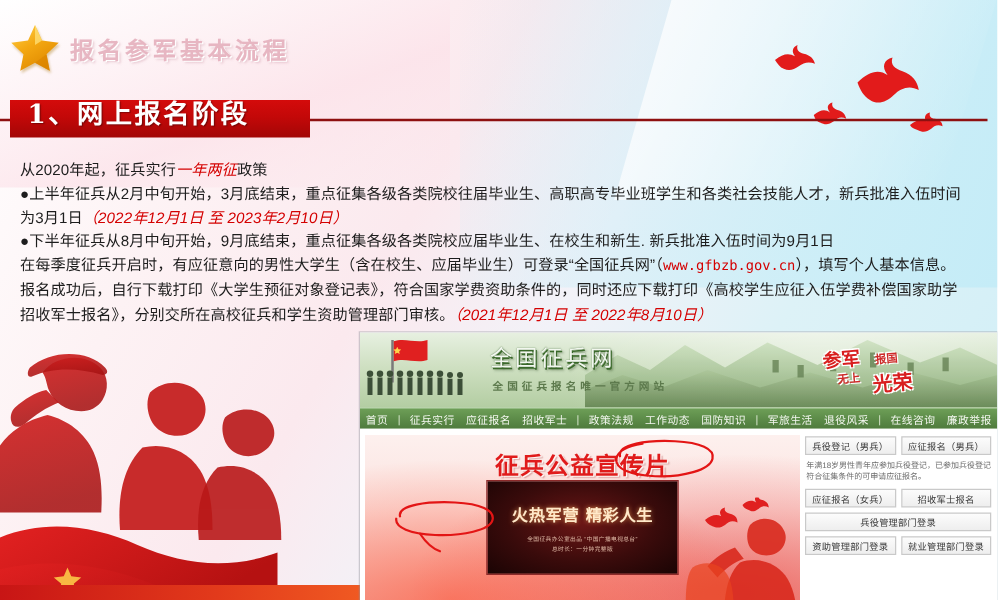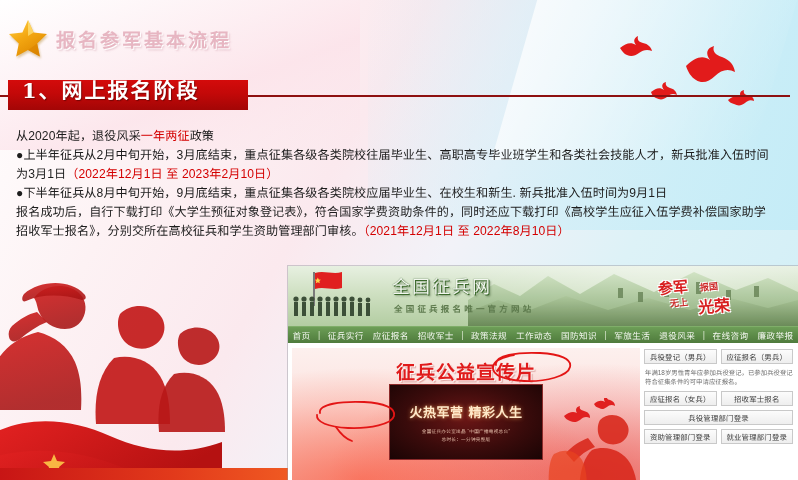--- a/index.html
+++ b/index.html
@@ -68,21 +68,21 @@
   }
 
   
   .body-text {
     position: absolute; left: 16px; top: 127px; width: 772px;
     font-size: 12.1px; line-height: 18.6px; color: #1d1d1d;
     letter-spacing: .1px;
     white-space: nowrap;
   }
   .body-text p { margin: 0 0 0.5px 0; }
-  .hl-red { color: #d40000; }
+  .hl-red { color: #d40000; font-style: italic; }
   .url { color: #d40000; font-family: "DejaVu Sans Mono", "Liberation Mono", monospace; font-size: 11px; letter-spacing: 0; }
 
   
   .art-left { position: absolute; left: -6px; top: 262px; width: 300px; height: 218px; overflow: hidden; }
   .art-left svg { display: block; }
 
   
   .doves { position: absolute; right: 0; top: 0; width: 250px; height: 130px; pointer-events: none; }
 
   
@@ -251,24 +251,25 @@
   </div>
 
   <div class="sec-row">
     <div class="sec-line"></div>
     <div class="sec-bar">
       <span class="sec-bar-text">1、网上报名阶段</span>
     </div>
   </div>
 
   <div class="body-text">
-    <p><span>从2020年起，退役风采</span><span class="hl-red">一年两征</span><span>政策</span></p>
+    <p><span>从2020年起，征兵实行</span><span class="hl-red">一年两征</span><span>政策</span></p>
     <p>●上半年征兵从2月中旬开始，3月底结束，重点征集各级各类院校往届毕业生、高职高专毕业班学生和各类社会技能人才，新兵批准入伍时间</p>
     <p><span>为3月1日</span><span class="hl-red">（2022年12月1日 至 2023年2月10日）</span></p>
     <p>●下半年征兵从8月中旬开始，9月底结束，重点征集各级各类院校应届毕业生、在校生和新生. 新兵批准入伍时间为9月1日</p>
+    <p><span>在每季度征兵开启时，有应征意向的男性大学生（含在校生、应届毕业生）可登录“全国征兵网”（</span><span class="url">www.gfbzb.gov.cn</span><span>），填写个人基本信息。</span></p>
     <p>报名成功后，自行下载打印《大学生预征对象登记表》，符合国家学费资助条件的，同时还应下载打印《高校学生应征入伍学费补偿国家助学</p>
     <p><span>招收军士报名》，分别交所在高校征兵和学生资助管理部门审核。</span><span class="hl-red">（2021年12月1日 至 2022年8月10日）</span></p>
   </div>
 
   <div class="art-left">
     <svg width="300" height="218" viewBox="0 0 300 218">
       <defs>
         <linearGradient id="sol" x1="0" y1="0" x2="0.3" y2="1">
           <stop offset="0" stop-color="#d32020" stop-opacity=".92"></stop>
           <stop offset="1" stop-color="#a81414" stop-opacity=".88"></stop>

